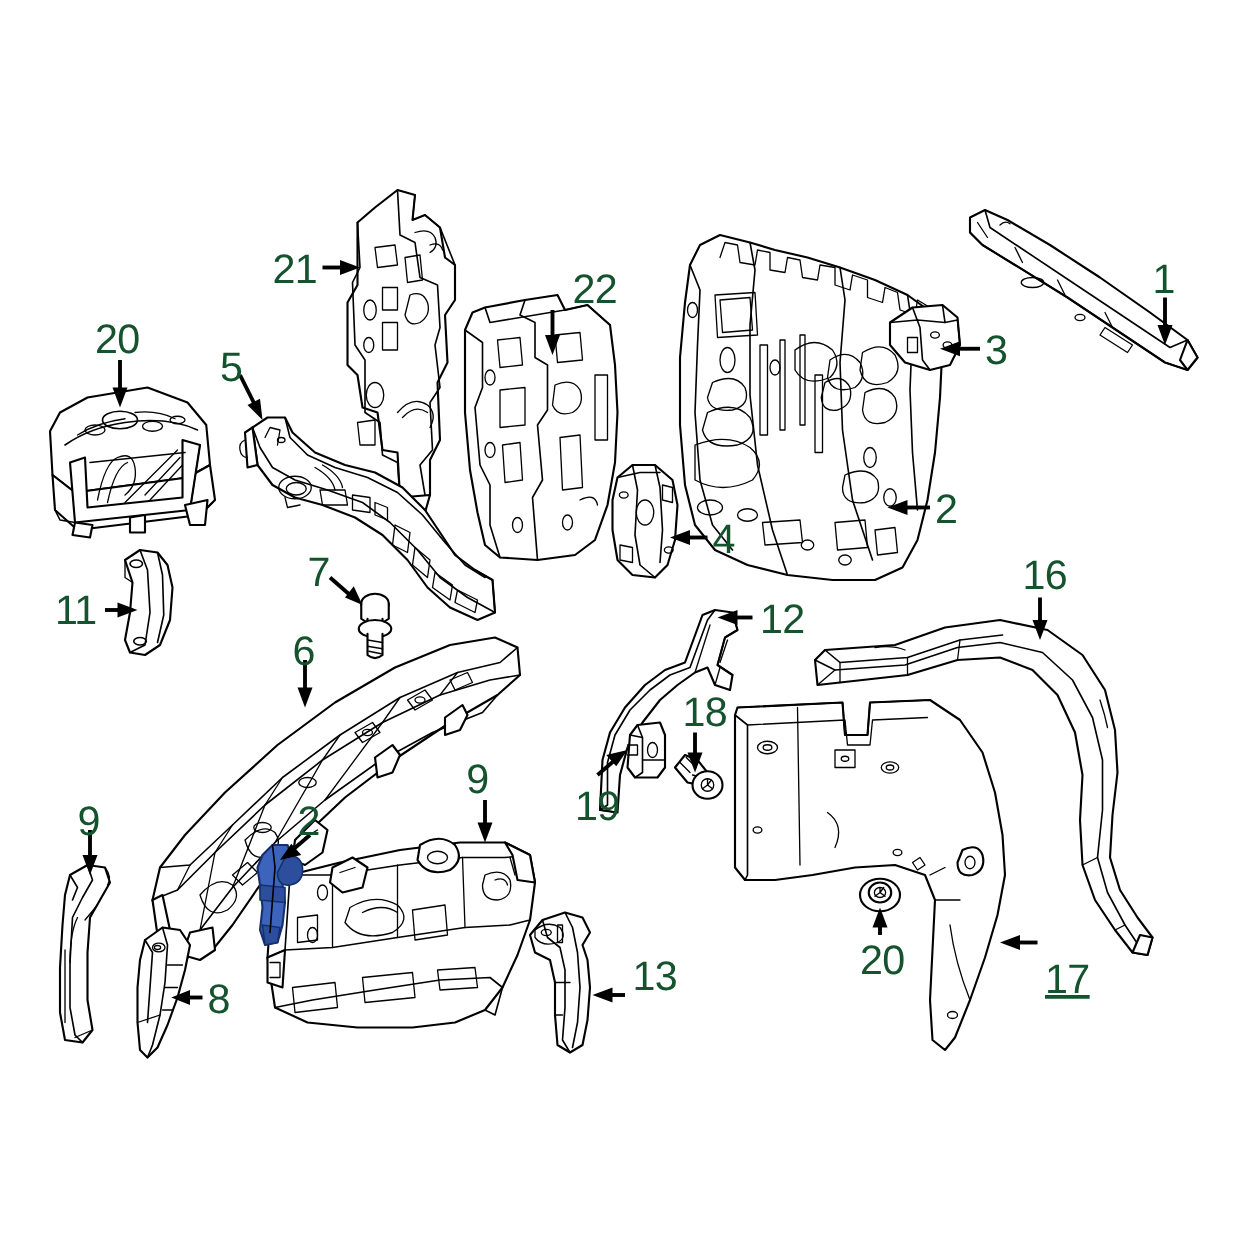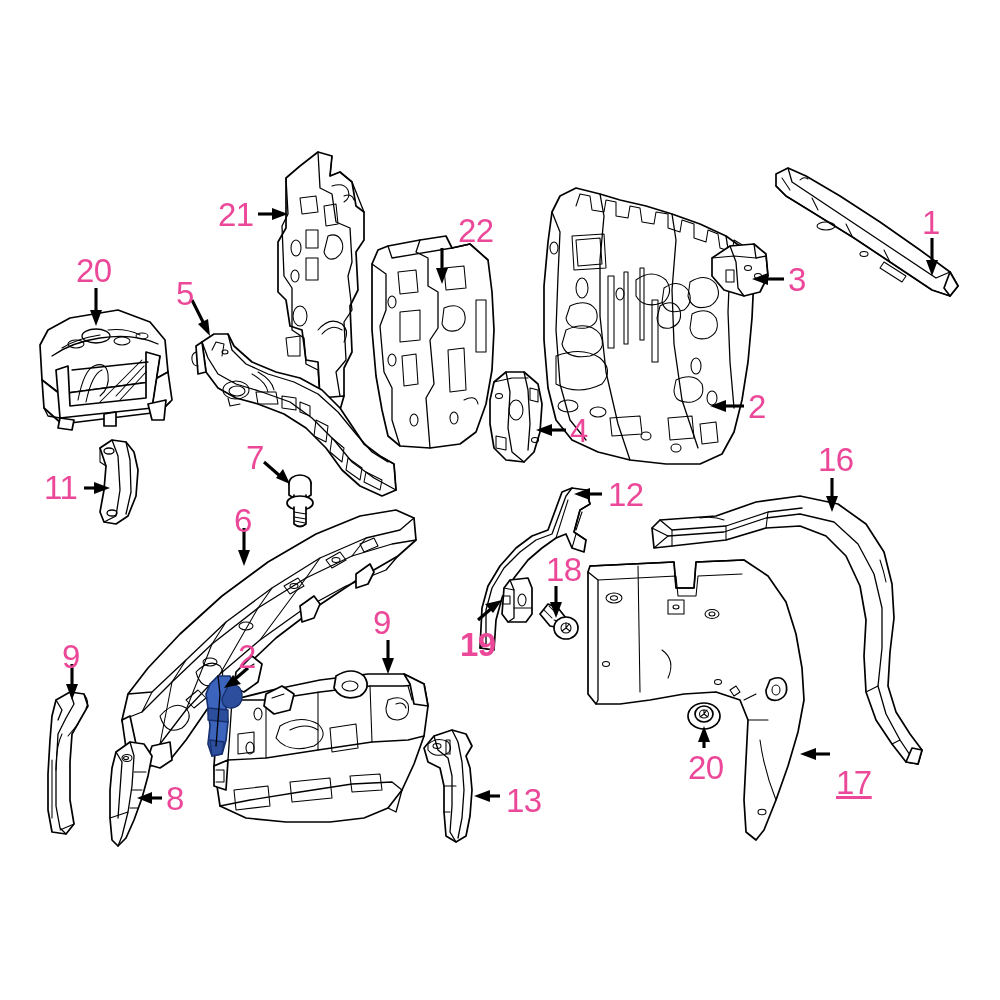--- a/index.html
+++ b/index.html
@@ -1,21 +1,21 @@
 <!DOCTYPE html>
 <html><head>
 <meta charset="utf-8">
 <style>
   html,body{margin:0;padding:0;background:#ffffff;}
   body{width:1000px;height:1000px;overflow:hidden;
        font-family:"Liberation Sans", sans-serif;}
   #stage{position:relative;width:1000px;height:1000px;background:#fff;}
   #art{position:absolute;left:0;top:0;width:1000px;height:1000px;}
   .lbl{position:absolute;font-family:"Liberation Sans",sans-serif;
-       font-size:33px;font-weight:400;color:#ec4899;line-height:1;
+       font-size:33px;font-weight:400;color:#14532d;line-height:1;
        letter-spacing:-0.5px;white-space:nowrap;}
 </style>
 </head>
 <body>
 
 <div id="stage">
 
   <svg id="art" viewBox="0 0 1000 1000">
     <defs>
       <style>
@@ -527,24 +527,24 @@
   <div class="lbl" style="left:788px;top:263px;">3</div>
   <div class="lbl" style="left:570px;top:414px;">4</div>
   <div class="lbl" style="left:176px;top:277px;">5</div>
   <div class="lbl" style="left:234px;top:504px;">6</div>
   <div class="lbl" style="left:246px;top:441px;">7</div>
   <div class="lbl" style="left:166px;top:782px;">8</div>
   <div class="lbl" style="left:62px;top:640px;">9</div>
   <div class="lbl" style="left:76px;top:254px;">20</div>
   <div class="lbl" style="left:44px;top:471px;">11</div>
   <div class="lbl" style="left:373px;top:606px;">9</div>
-  <div class="lbl" style="left:506px;top:784px;">13</div>
+  <div class="lbl" style="left:506px;top:764px;">13</div>
   <div class="lbl" style="left:238px;top:640px;">2</div>
   <div class="lbl" style="left:608px;top:478px;">12</div>
   <div class="lbl" style="left:818px;top:443px;">16</div>
   <div class="lbl" style="left:836px;top:766px;text-decoration:underline;">17</div>
   <div class="lbl" style="left:546px;top:553px;text-align:center;">18</div>
-  <div class="lbl" style="left:460px;top:628px;font-weight:bold;">19</div>
+  <div class="lbl" style="left:460px;top:628px;">19</div>
   <div class="lbl" style="left:688px;top:751px;">20</div>
   <div class="lbl" style="left:218px;top:198px;">21</div>
   <div class="lbl" style="left:426px;top:214px;margin-left:32px;">22</div>
 
 </div>
 
 </body></html>

